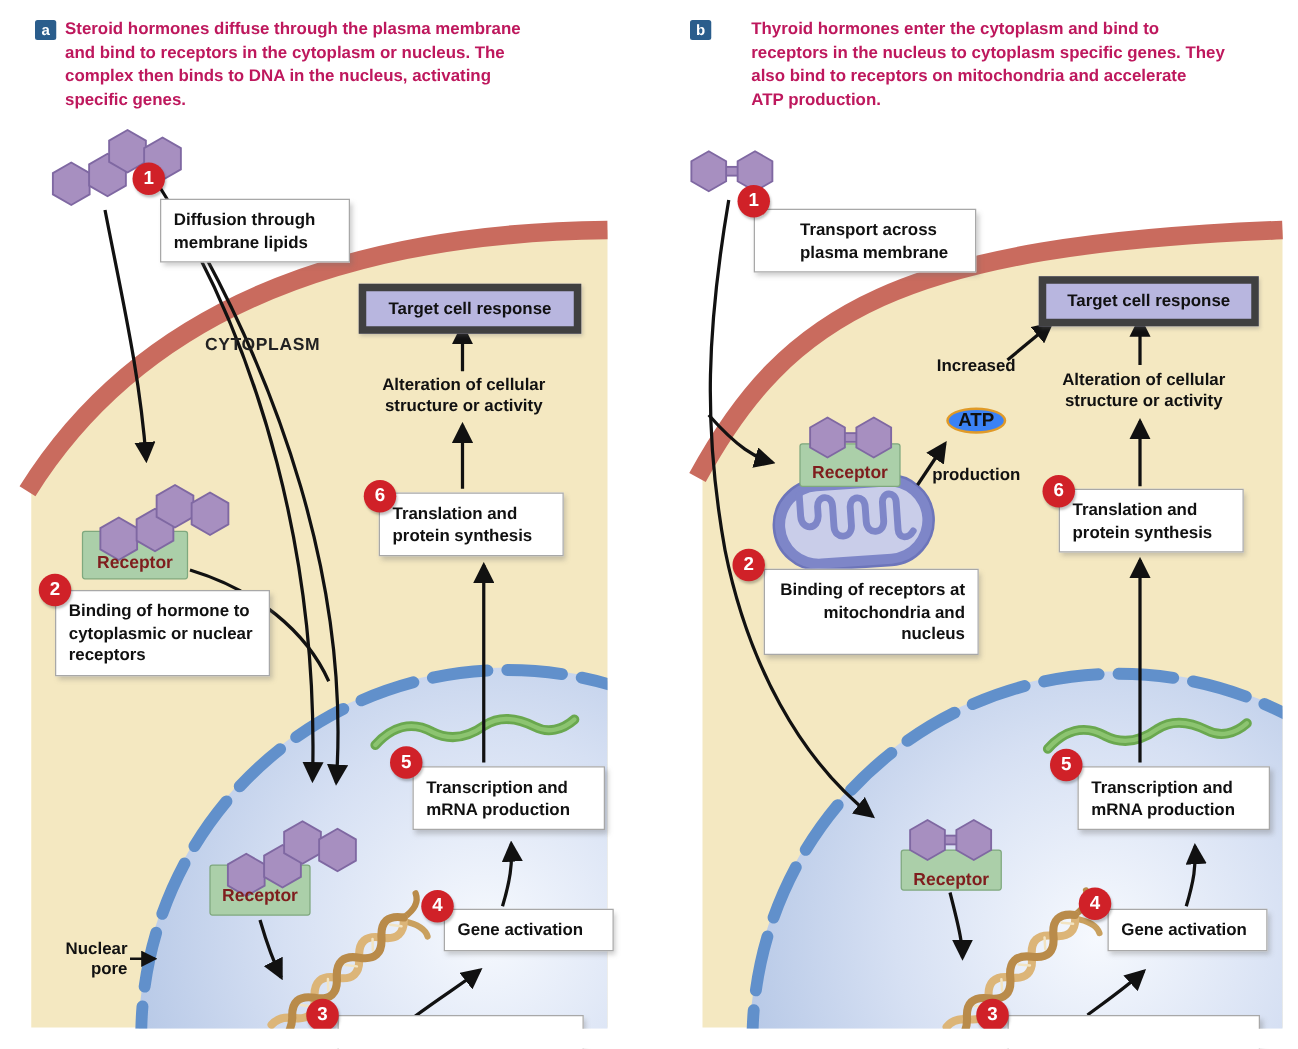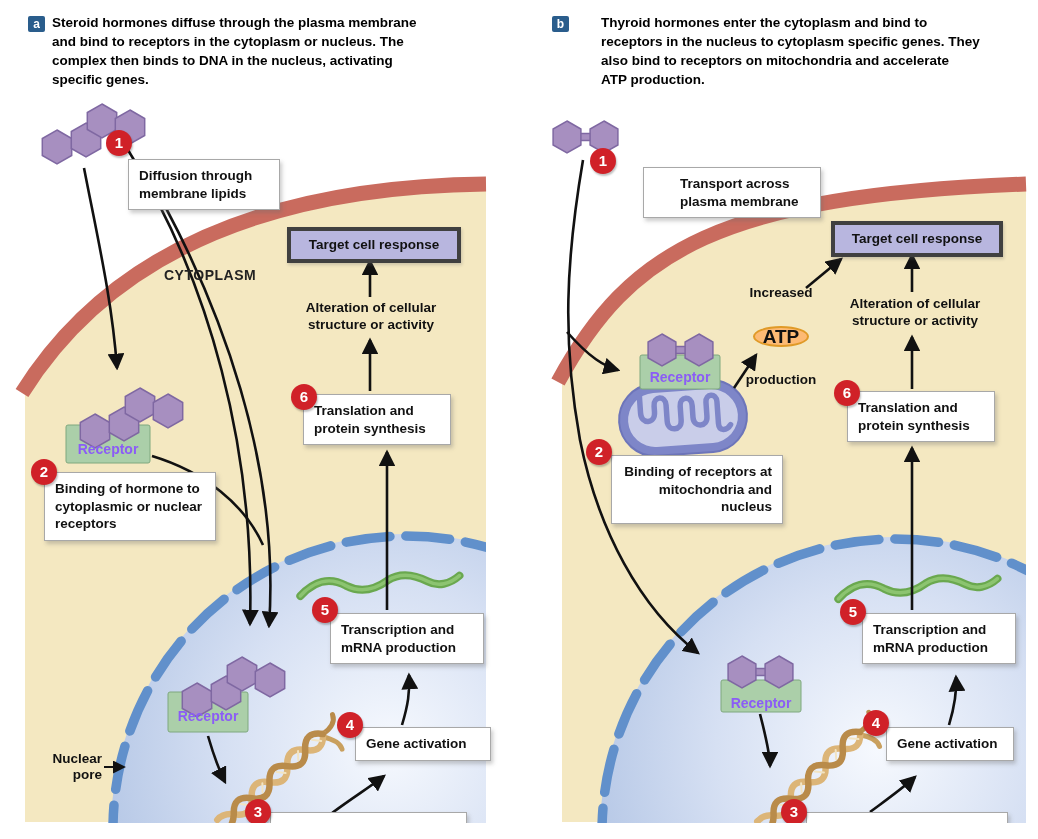--- a/index.html
+++ b/index.html
@@ -1,37 +1,37 @@
 <!DOCTYPE html>
 <html><head>
 <meta charset="utf-8">
 <style>
   html,body{margin:0;padding:0;background:#fff;}
   .fig{position:relative;width:1038px;height:839px;background:#fff;overflow:hidden;
        font-family:"Liberation Sans",sans-serif;}
   .fig svg{position:absolute;left:0;top:0;}
   .ov{position:absolute;z-index:4;}
-  .head{font-weight:bold;font-size:13.5px;line-height:19px;color:#000000;}
+  .head{font-weight:bold;font-size:13.5px;line-height:19px;color:#be185d;}
   .badge{width:17px;height:16px;background:#2a5d8c;color:#fff;font-weight:bold;
          font-size:12px;text-align:center;line-height:16px;border-radius:2px;z-index:4;}
   .wbox{background:#fff;border:1px solid #a8a8a8;box-shadow:2px 3px 4px rgba(110,110,110,.35);
         padding:7px 10px;font-weight:bold;font-size:13.5px;line-height:17.5px;color:#111;z-index:4;}
   .circ{width:26px;height:26px;border-radius:50%;background:#d02128;color:#fff;
         font-weight:bold;font-size:15px;line-height:26px;text-align:center;
         box-shadow:1px 2px 2px rgba(0,0,0,.25);z-index:6;}
-  .lav{background:#b8b6df;border:4px solid #404040;text-align:center;font-weight:bold;
+  .lav{background:#b8b6df;border:6px solid #404040;text-align:center;font-weight:bold;
        font-size:13.5px;box-shadow:1px 2px 3px rgba(110,110,110,.3);color:#111;z-index:4;}
   .plain{font-weight:bold;font-size:13.5px;line-height:17px;text-align:center;color:#111;z-index:4;}
   .cytk{font-weight:bold;font-size:14px;letter-spacing:.5px;color:#222;z-index:4;}
-  .recl{font-weight:bold;font-size:14px;text-align:center;color:#8b5cf6;z-index:5;}
+  .recl{font-weight:bold;font-size:14px;text-align:center;color:#7f1d1d;z-index:5;}
   .npore{font-weight:bold;font-size:13.5px;line-height:16px;text-align:right;color:#111;z-index:4;}
   .atpwrap{display:flex;flex-direction:column;align-items:center;font-weight:bold;
            font-size:13.5px;line-height:16px;color:#111;z-index:4;}
-  .atppill{display:inline-block;background:#fdba74;border:2px solid #e09a28;border-radius:50%;
-           padding:1px 8px;margin:1px 0;font-weight:bold;font-size:19px;line-height:15px;}
+  .atppill{display:inline-block;background:#3b82f6;border:2px solid #e09a28;border-radius:50%;
+           padding:1px 8px;margin:1px 0;font-weight:bold;font-size:15px;line-height:15px;}
   .crop{position:absolute;left:0;top:823px;width:1038px;height:16px;background:#fff;z-index:40;}
 </style>
 </head>
 <body>
 
 <div class="fig">
 
 <svg width="1038" height="839" viewBox="0 0 1038 839">
   <defs>
     <marker id="ah" viewBox="0 0 10 10" refX="8.5" refY="5" markerWidth="6.5" markerHeight="6.5" orient="auto-start-reverse">
@@ -170,21 +170,21 @@
 <div class="ov wbox" style="left:270px;top:812px;width:175px;height:20px;"></div>
 
 <div class="ov badge" style="left:552px;top:16px;">b</div>
 <div class="ov head" style="left:601px;top:13px;">
   <div>Thyroid hormones enter the cytoplasm and bind to</div>
   <div>receptors in the nucleus to cytoplasm specific genes. They</div>
   <div>also bind to receptors on mitochondria and accelerate</div>
   <div>ATP production.</div>
 </div>
 <div class="ov circ" style="left:590px;top:148px;">1</div>
-<div class="ov wbox" style="left:643px;top:167px;width:130px;padding-left:36px;">Transport across plasma membrane</div>
+<div class="ov wbox" style="left:603px;top:167px;width:130px;padding-left:36px;">Transport across plasma membrane</div>
 <div class="ov lav" style="left:831px;top:221px;width:164px;height:28px;line-height:28px;">Target cell response</div>
 <div class="ov plain" style="left:839px;top:295px;width:152px;">Alteration of cellular structure or activity</div>
 <div class="ov atpwrap" style="left:735px;top:285px;width:92px;gap:24px;">
   <span>Increased</span>
   <span class="atppill">ATP</span>
   <span>production</span>
 </div>
 <div class="ov circ" style="left:834px;top:380px;">6</div>
 <div class="ov wbox" style="left:847px;top:391px;width:126px;">Translation and protein synthesis</div>
 <div class="ov recl" style="left:640px;top:369px;width:80px;">Receptor</div>

